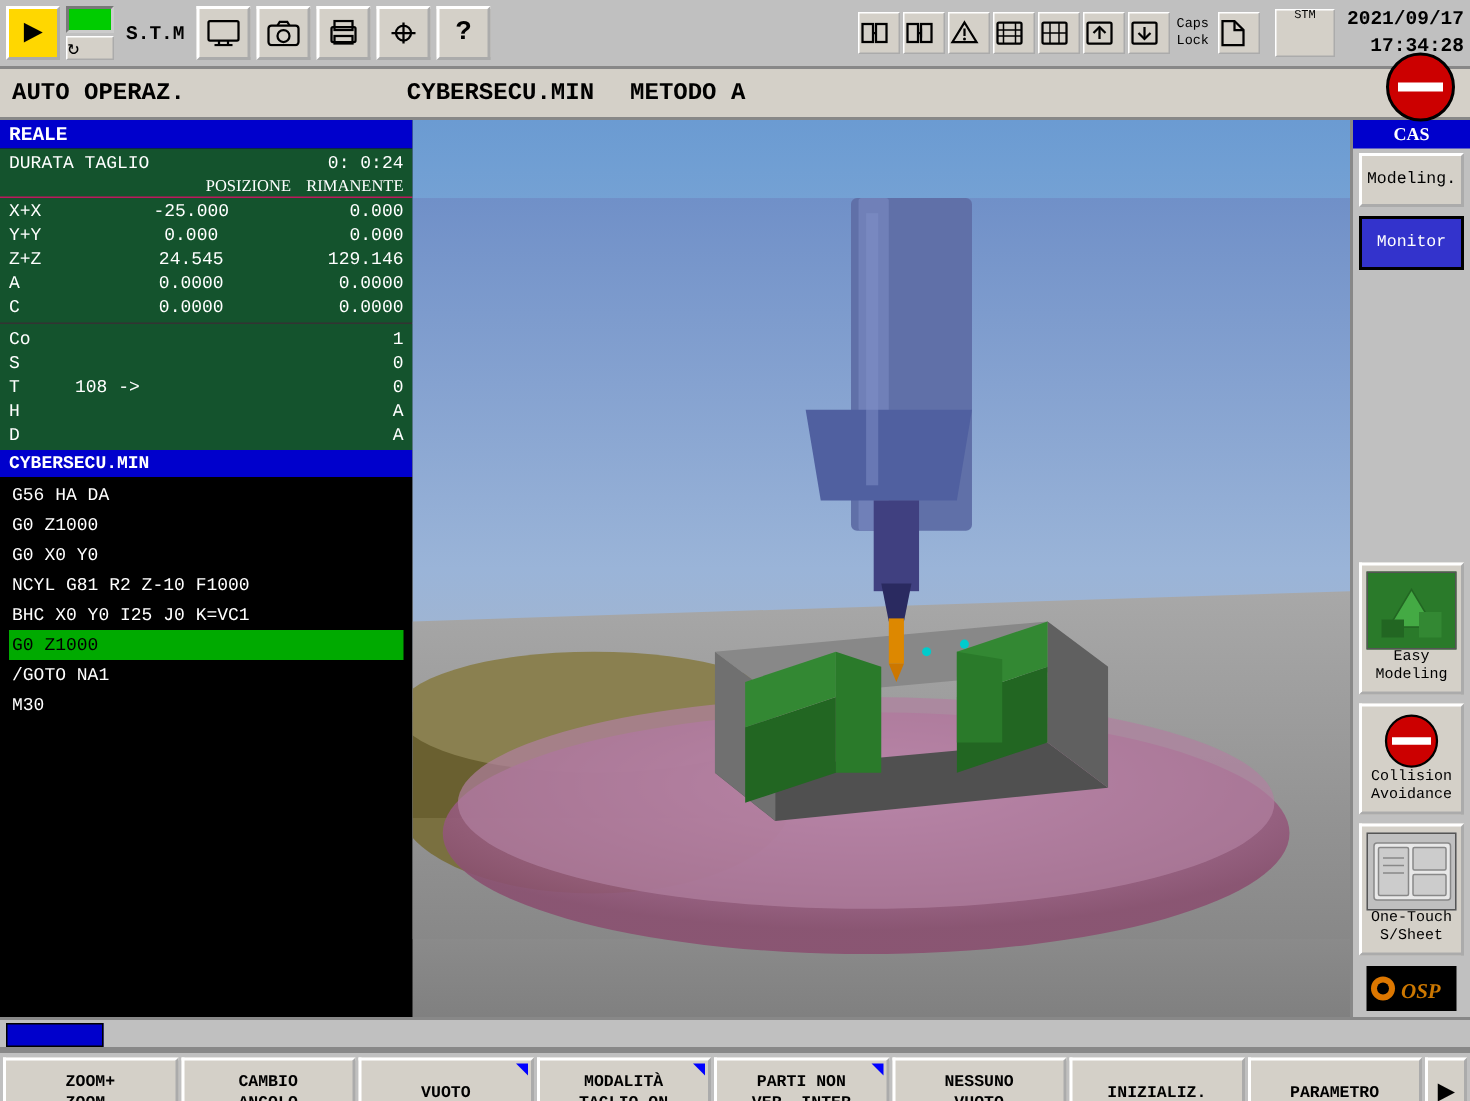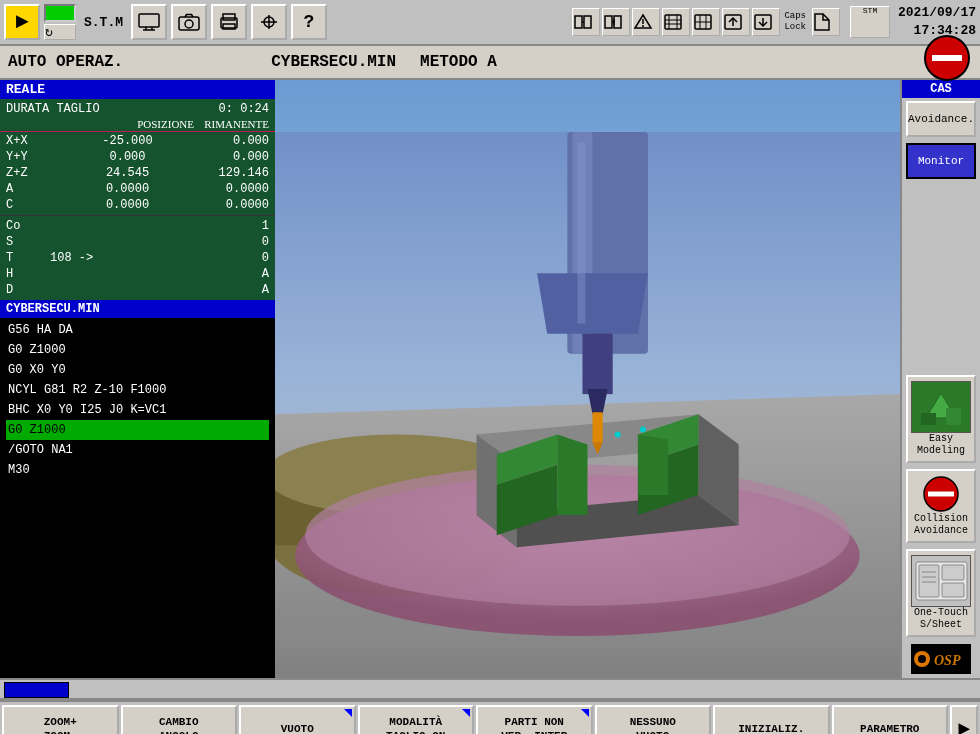--- a/index.html
+++ b/index.html
@@ -241,21 +241,21 @@
       flex-direction: column;
       border-left: 2px solid #888;
     }
     #cas-label {
       background: #0000cc;
       color: #fff;
       text-align: center;
       font-size: 12px;
       font-weight: bold;
       padding: 2px 0;
-      font-family: Liberation Mono, monospace;
+      font-family: Liberation Serif, serif;
     }
     .right-btn {
       background: #d4d0c8;
       border: 2px outset #fff;
       margin: 3px 4px;
       padding: 4px 2px;
       text-align: center;
       cursor: pointer;
       font-family: 'Courier New', monospace;
       font-size: 11px;
@@ -670,21 +670,21 @@
       <circle cx="340" cy="300" r="3" fill="#00cccc"></circle>
       <circle cx="365" cy="295" r="3" fill="#00cccc"></circle>
 
       <rect x="300" y="10" width="8" height="180" fill="#8090c8" opacity="0.5"></rect>
     </svg>
   </div>
 
   <div id="right-panel">
     <div id="cas-label">CAS</div>
 
-    <div class="right-btn">Avoidance.</div>
+    <div class="right-btn">Modeling.</div>
 
     <div class="right-btn active-blue">Monitor</div>
 
     <div style="flex:1;"></div>
 
     <div class="right-btn" style="flex-direction:column;">
       <div class="right-btn-img">
         <svg width="50" height="38" viewBox="0 0 50 38">
           <polygon points="10,30 25,5 40,30" fill="#44aa44" stroke="#226622" stroke-width="1"></polygon>
           <rect x="5" y="25" width="15" height="12" fill="#226622"></rect>

